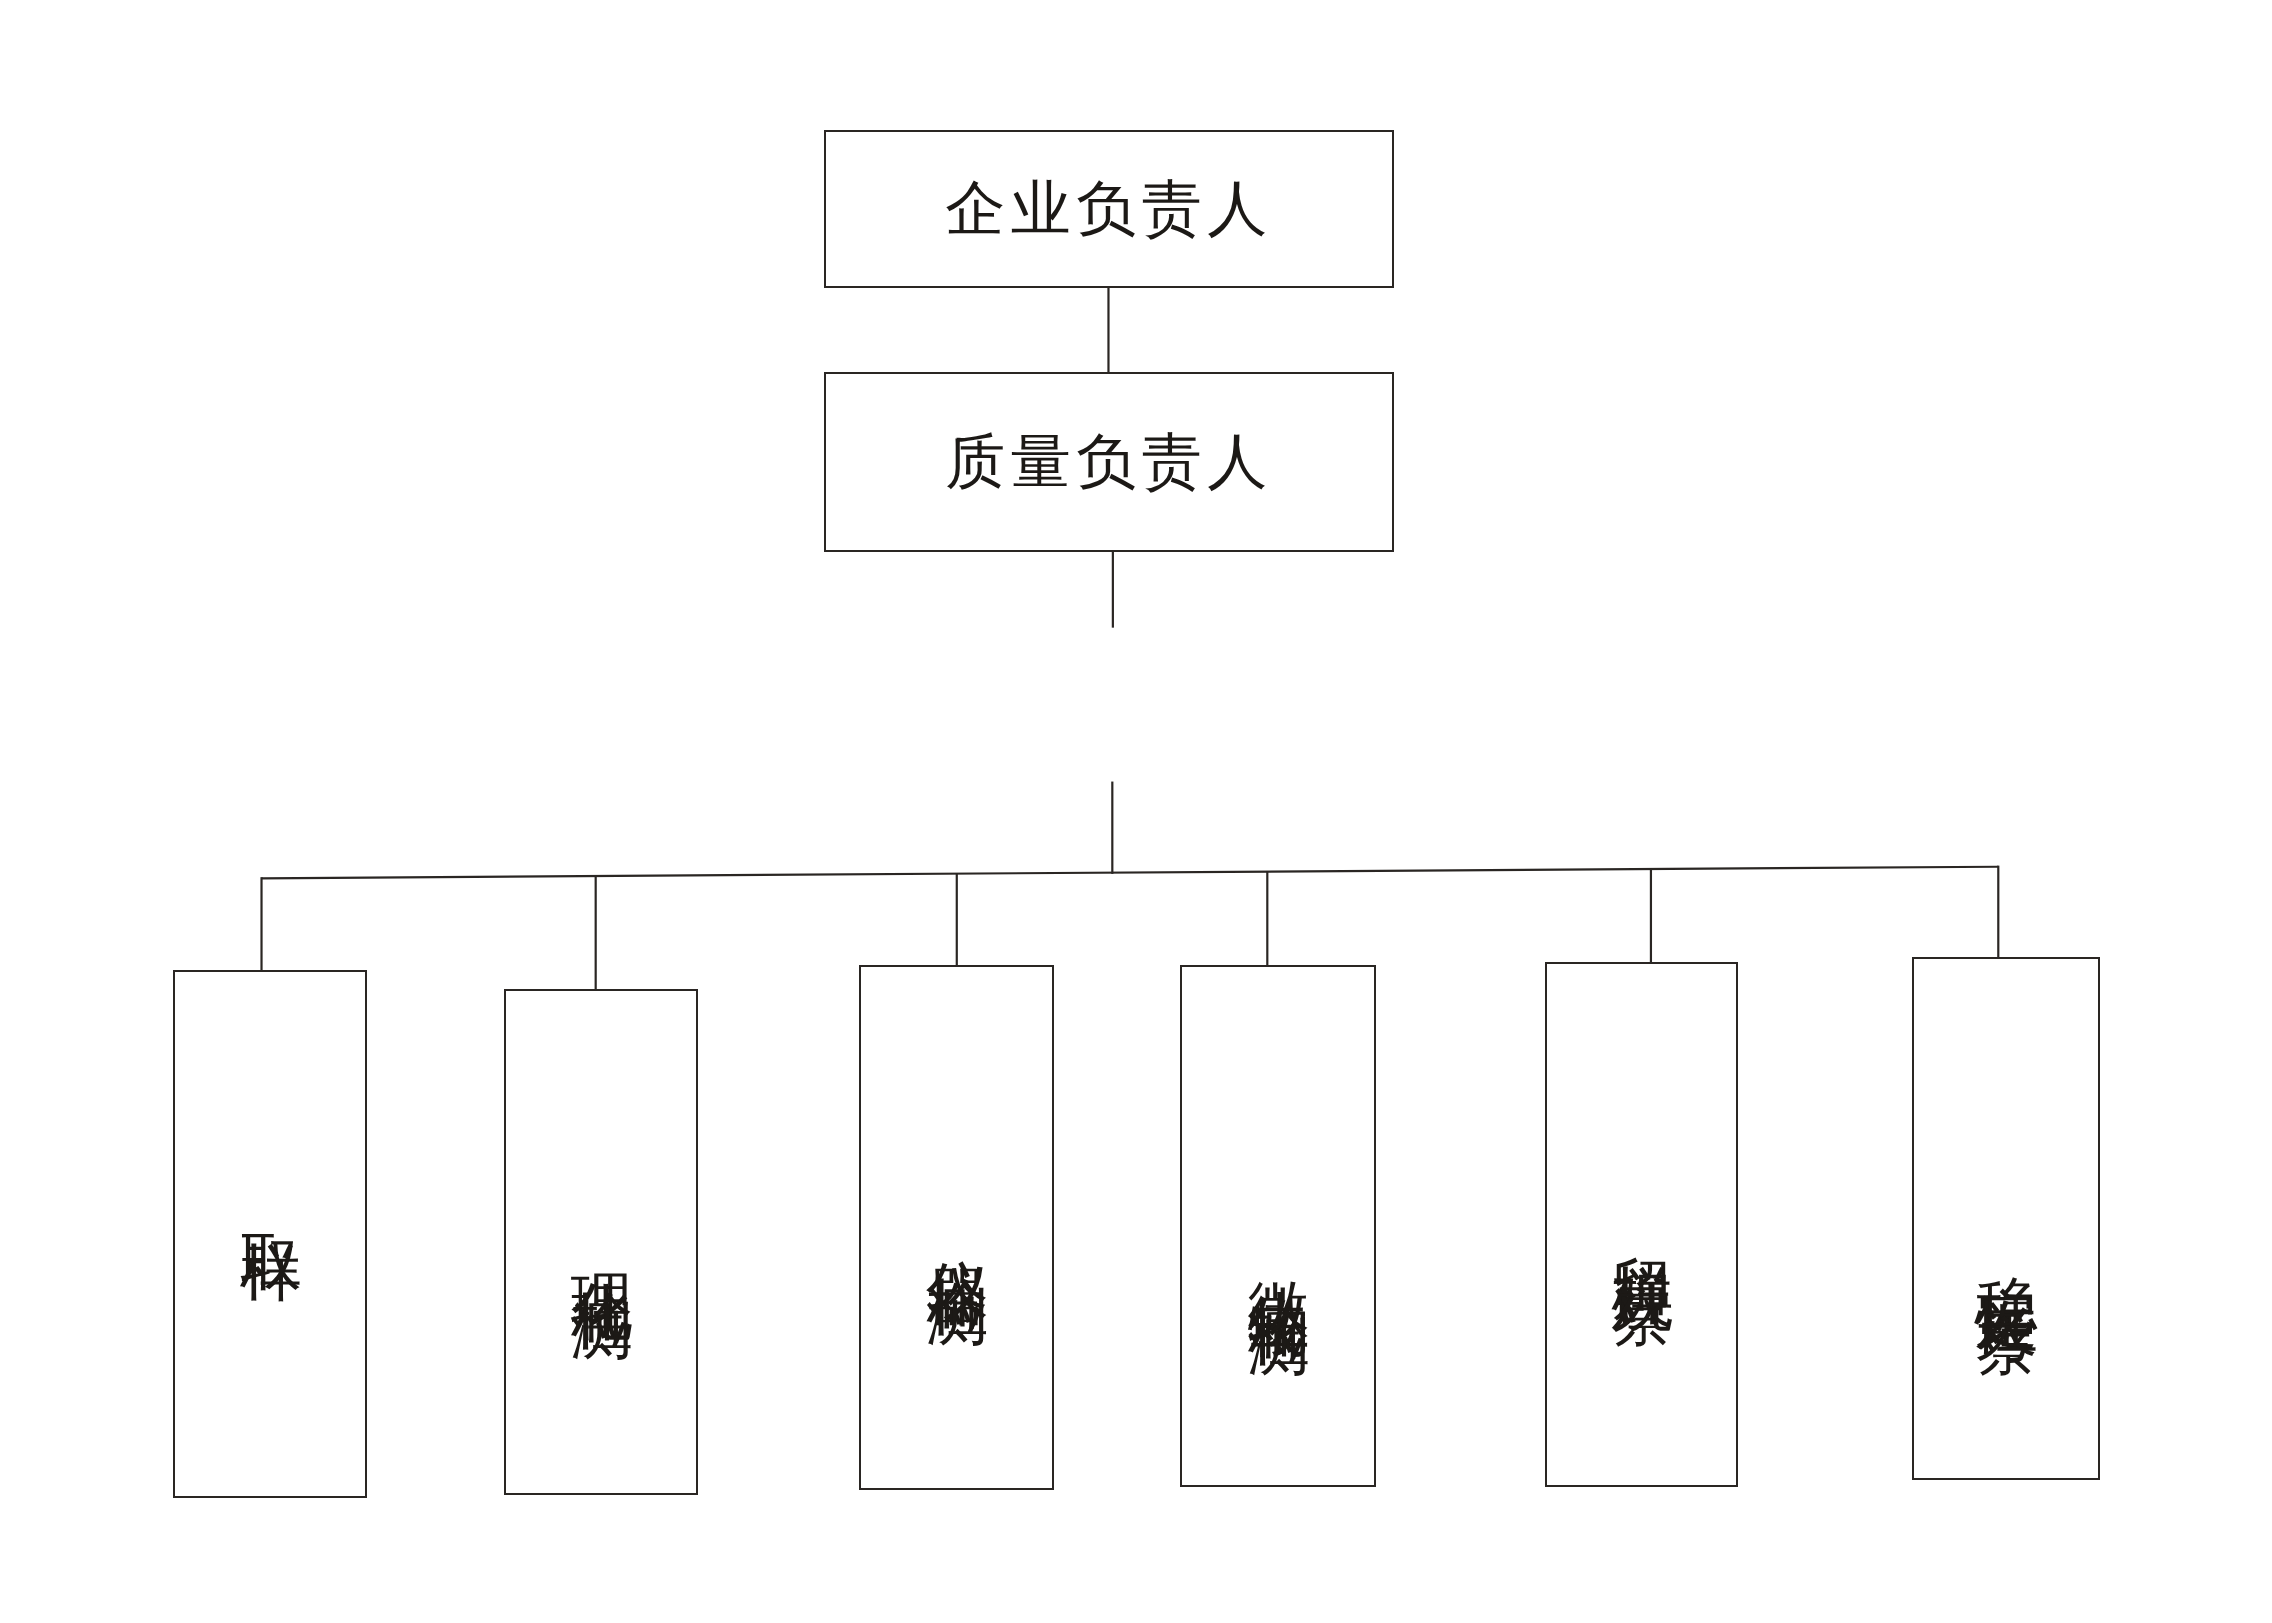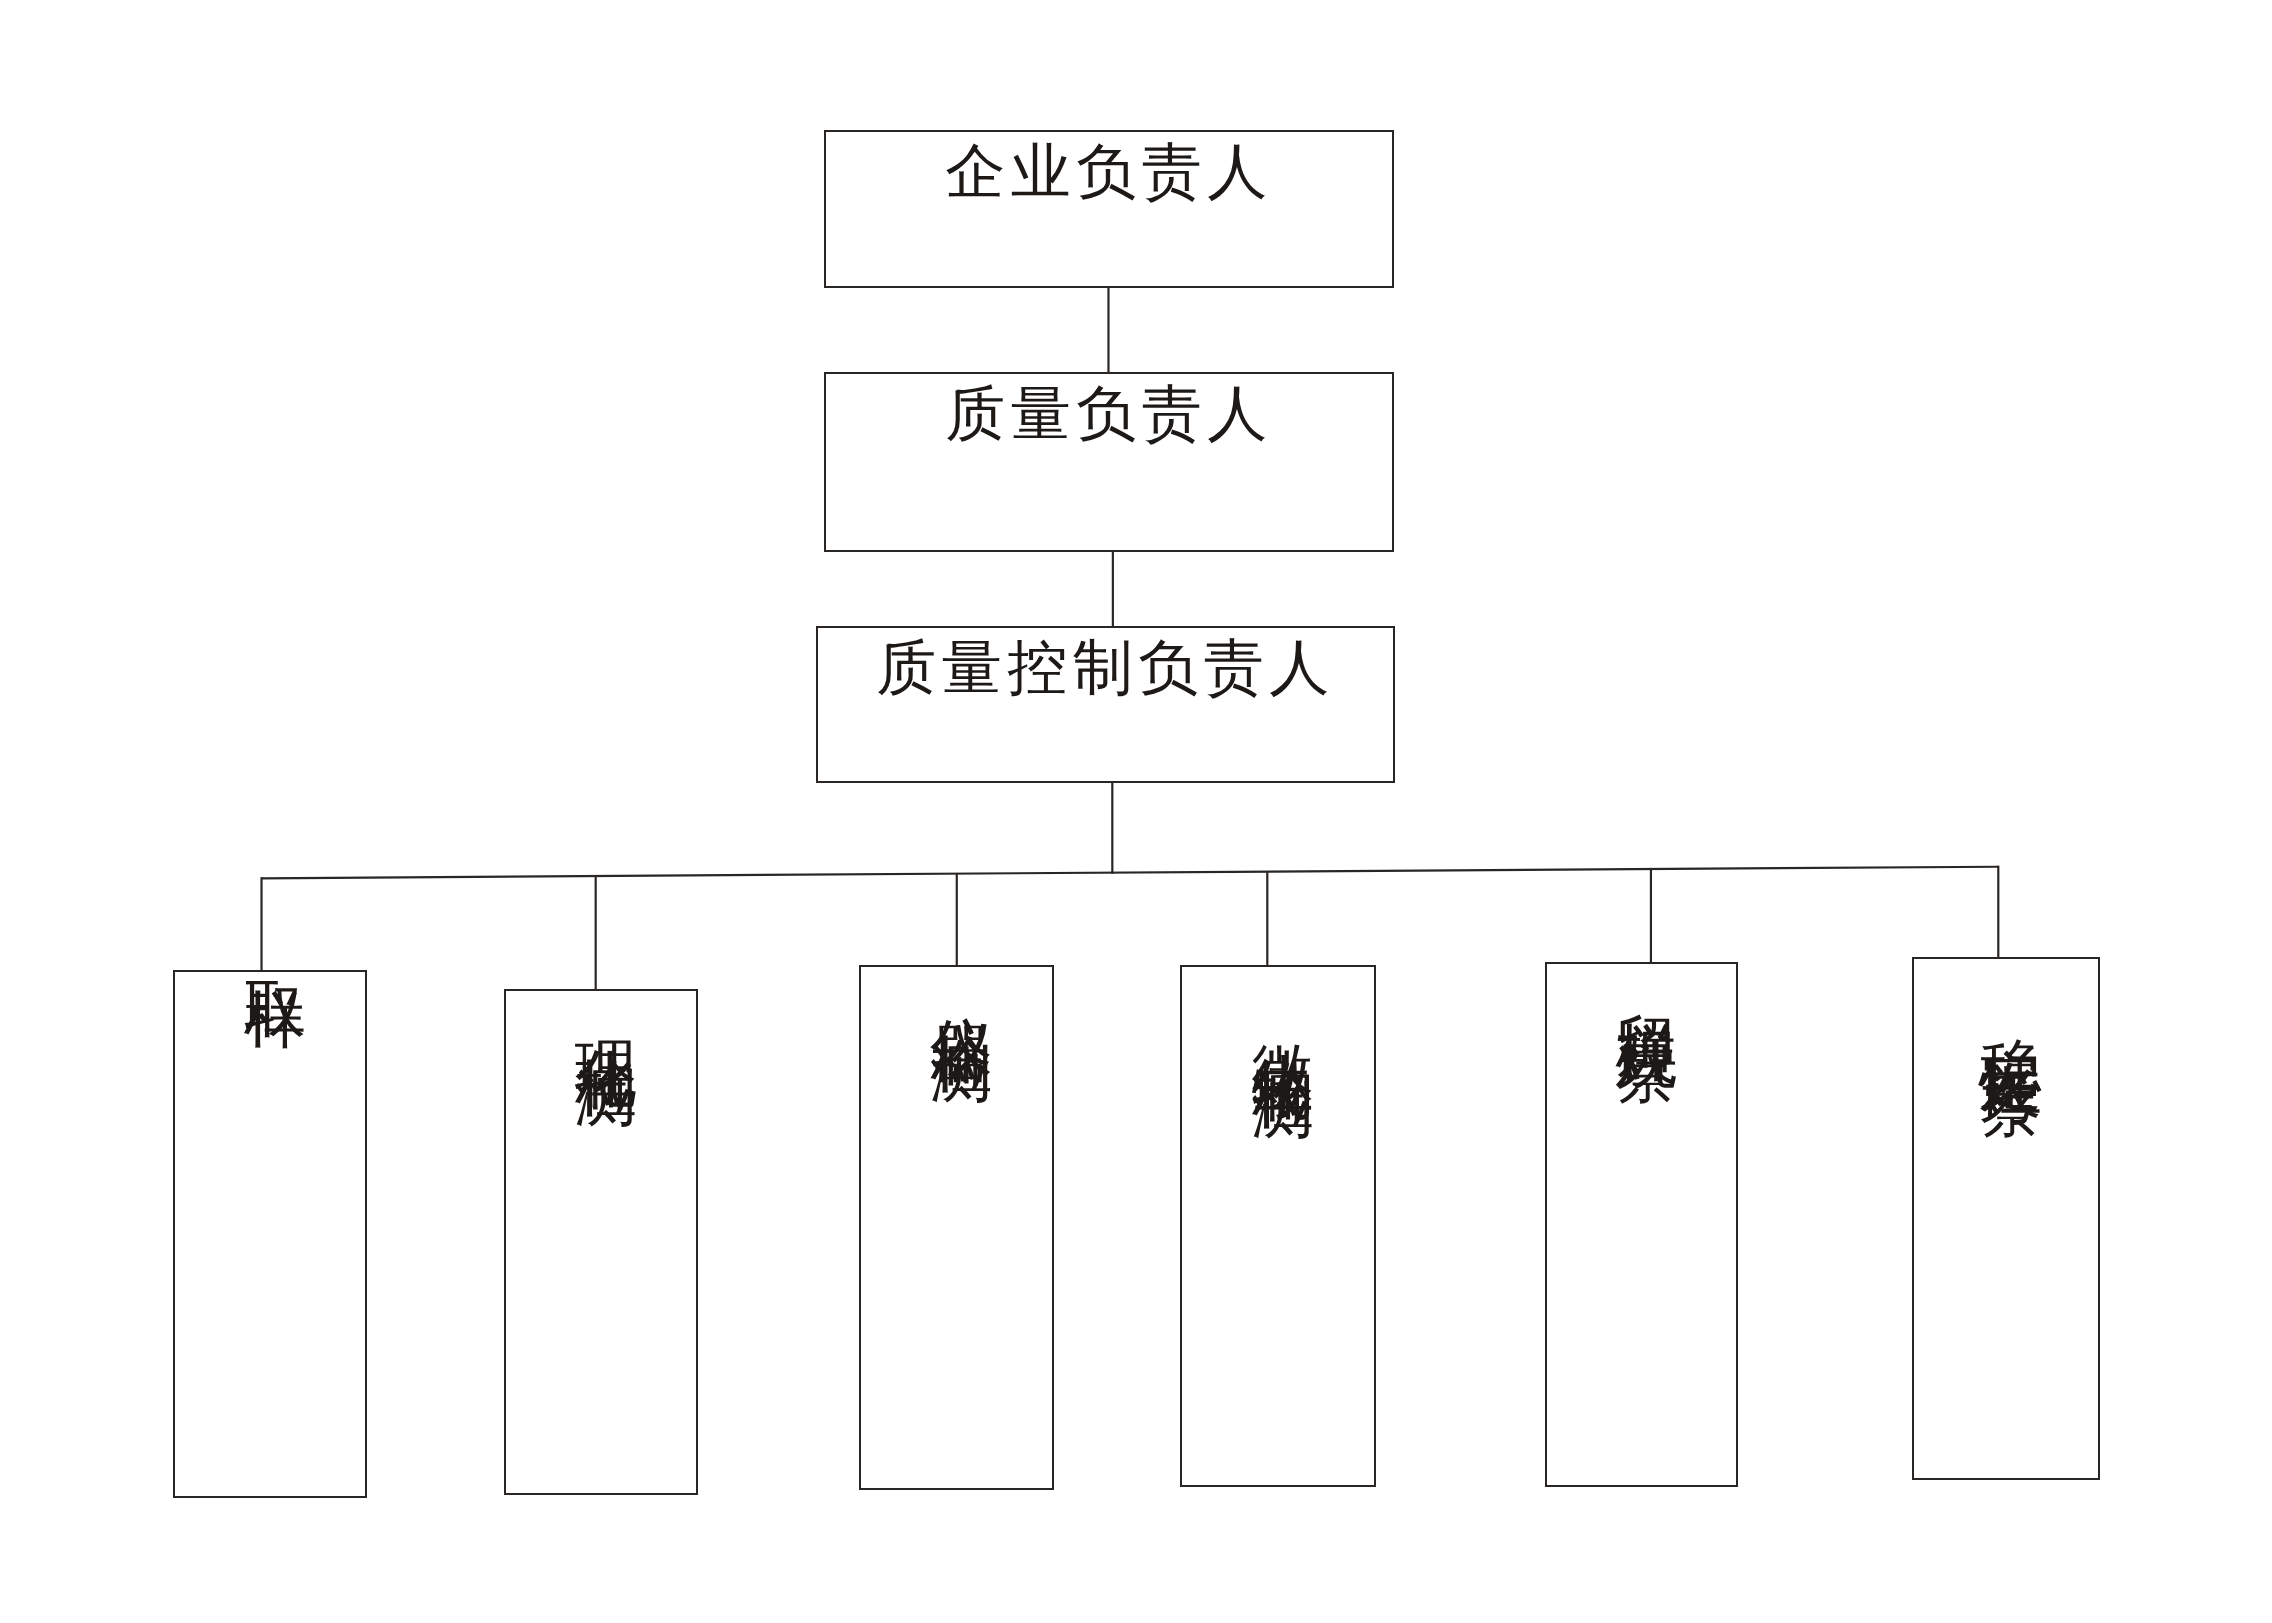--- a/index.html
+++ b/index.html
@@ -27,24 +27,23 @@
     height: 1623px;
   }
   .connectors line {
     stroke: var(--line);
     stroke-width: 4;
   }
   .box {
     position: absolute;
     background: var(--bg);
     display: flex;
-    align-items: flex-start;
+    align-items: center;
     justify-content: center;
     text-align: center;
-    font-family: Liberation Mono, monospace;
   }
   .level-box {
     border: 2.7px solid var(--line);
     font-size: 60px;
     letter-spacing: 5.5px;
     white-space: nowrap;
   }
   .dept-box {
     border: 2.2px solid var(--line);
     font-size: 62px;
@@ -92,23 +91,20 @@
   </svg>
 
   <div class="box level-box n1">
     <span>企业负责人</span>
   </div>
 
   <div class="box level-box n2">
     <span>质量负责人</span>
   </div>
 
-  <div class="box level-box n3">
-    <span>质量控制负责人</span>
-  </div>
 
   <div class="box dept-box d1">
     <span class="vtext shift-up-75">取样</span>
   </div>
 
   <div class="box dept-box d2">
     <span class="vtext">理化检测</span>
   </div>
 
   <div class="box dept-box d3">

